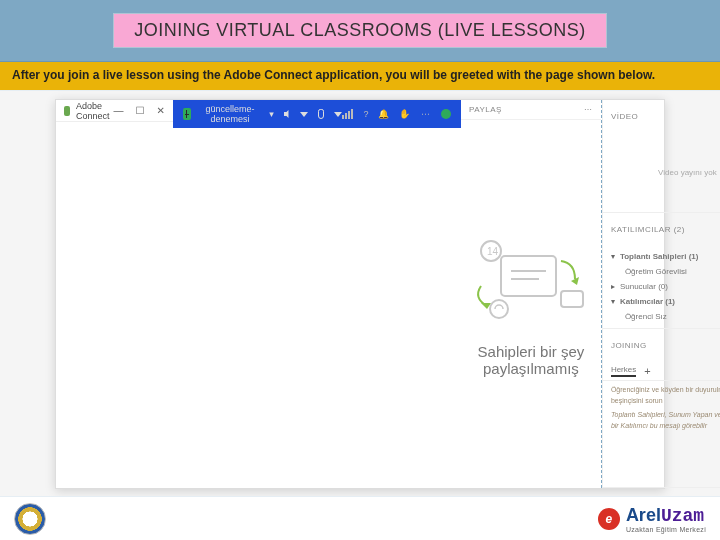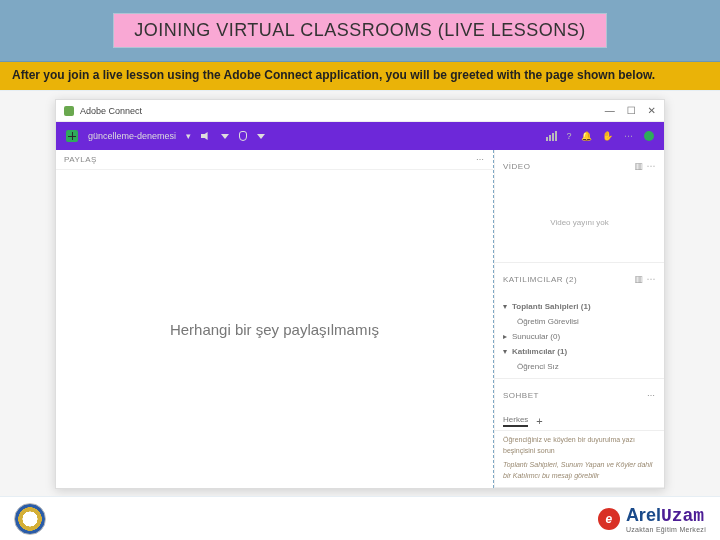--- a/index.html
+++ b/index.html
@@ -37,40 +37,41 @@
     padding: 8px 30px 0 30px;
     display: flex; justify-content: center;
   }
   .app-window {
     width: 610px;
     height: 390px;
     background: #ffffff;
     box-shadow: 0 2px 10px rgba(0,0,0,0.15);
     font-size: 9px;
     color: #555;
-    display: flex; flex-direction: column;
+    display: flex; flex-direction: row;
     border: 1px solid #ddd;
   }
   .win-titlebar {
     height: 22px;
     display: flex; align-items: center; justify-content: space-between;
     padding: 0 8px;
     border-bottom: 1px solid #eee;
     color: #444;
   }
   .win-left { display:flex; align-items:center; gap:6px; font-size:9px; }
   .square-ico { width:10px;height:10px;background:#6aa84f;border-radius:2px; }
   .win-controls { display:flex; gap:12px; color:#666; font-size:10px; }
   .toolbar {
     height: 28px;
-    background: #6d28d9;
+    background: #1d4ed8;
     display: flex; align-items: center; justify-content: space-between;
     padding: 0 10px;
     color: #ddd;
     font-size: 9px;
+    text-align: center;
   }
   .tb-left { display:flex; align-items:center; gap:10px; }
   .tb-right { display:flex; align-items:center; gap:10px; }
   .grid-ico { width:12px;height:12px;background:#2eab5a;border-radius:2px; position:relative;}
   .grid-ico::before{content:"";position:absolute;inset:2px;background:
     linear-gradient(#2b2b2b,#2b2b2b) center/1px 100% no-repeat,
     linear-gradient(#2b2b2b,#2b2b2b) center/100% 1px no-repeat;}
   .app-body {
     flex:1; display:flex;
   }
@@ -191,21 +192,37 @@
     </div>
 
     <div class="app-body">
 
       <div class="left-pane">
         <div class="pane-head">
           <span>PAYLAŞ</span>
           <span class="dots">⋯</span>
         </div>
         <div class="share-area">
-          <div class="share-msg">Herhangi bir şey paylaşılmamış</div>
+          <div class="share-illustration">
+            <svg viewBox="0 0 140 100">
+              <rect x="40" y="25" width="55" height="40" rx="4" fill="none" stroke="#c8c8c8" stroke-width="2"></rect>
+              <line x1="50" y1="40" x2="85" y2="40" stroke="#c8c8c8" stroke-width="2"></line>
+              <line x1="50" y1="48" x2="78" y2="48" stroke="#c8c8c8" stroke-width="2"></line>
+              <circle cx="30" cy="20" r="10" fill="none" stroke="#c8c8c8" stroke-width="2"></circle>
+              <text x="26" y="24" font-size="10" fill="#c8c8c8">14</text>
+              <path d="M 20 55 q -8 12 6 20" fill="none" stroke="#8bc34a" stroke-width="2"></path>
+              <polygon points="26,78 20,72 30,72" fill="#8bc34a"></polygon>
+              <path d="M 100 30 q 14 2 14 18" fill="none" stroke="#8bc34a" stroke-width="2"></path>
+              <polygon points="110,50 118,46 116,54" fill="#8bc34a"></polygon>
+              <rect x="100" y="60" width="22" height="16" rx="3" fill="none" stroke="#c8c8c8" stroke-width="2"></rect>
+              <circle cx="38" cy="78" r="9" fill="none" stroke="#c8c8c8" stroke-width="2"></circle>
+              <path d="M 34 78 a 4 4 0 1 1 8 0" fill="none" stroke="#c8c8c8" stroke-width="1.5"></path>
+            </svg>
+          </div>
+          <div class="share-msg">Sahipleri bir şey paylaşılmamış</div>
         </div>
       </div>
 
       <div class="right-pane">
 
         <div class="panel">
           <div class="panel-title">
             <span>VİDEO</span>
             <span style="font-size:9px;color:#999">▥ ⋯</span>
           </div>
@@ -234,21 +251,21 @@
               <b>Katılımcılar (1)</b>
             </div>
             <div class="row indent">
               <span>Öğrenci   Sız</span>
             </div>
           </div>
         </div>
 
         <div class="panel" style="flex:1">
           <div class="panel-title">
-            <span>SOHBET</span>
+            <span>JOINING</span>
             <span class="dots">⋯</span>
           </div>
           <div class="panel-body" style="display:flex;gap:8px;align-items:center;border-bottom:1px solid #eee;padding-bottom:3px">
             <span style="border-bottom:2px solid #333;padding-bottom:1px">Herkes</span>
             <span style="font-size:11px;color:#666">+</span>
           </div>
           <div class="sohbet-body">
             <div>Öğrenciğiniz ve köyden bir duyurulma yazı beşinçisini sorun</div>
             <div style="height:4px"></div>
             <div style="font-style:italic">Toplantı Sahipleri, Sunum Yapan ve Köyler dahil bir Katılımcı bu mesajı görebilir</div>

